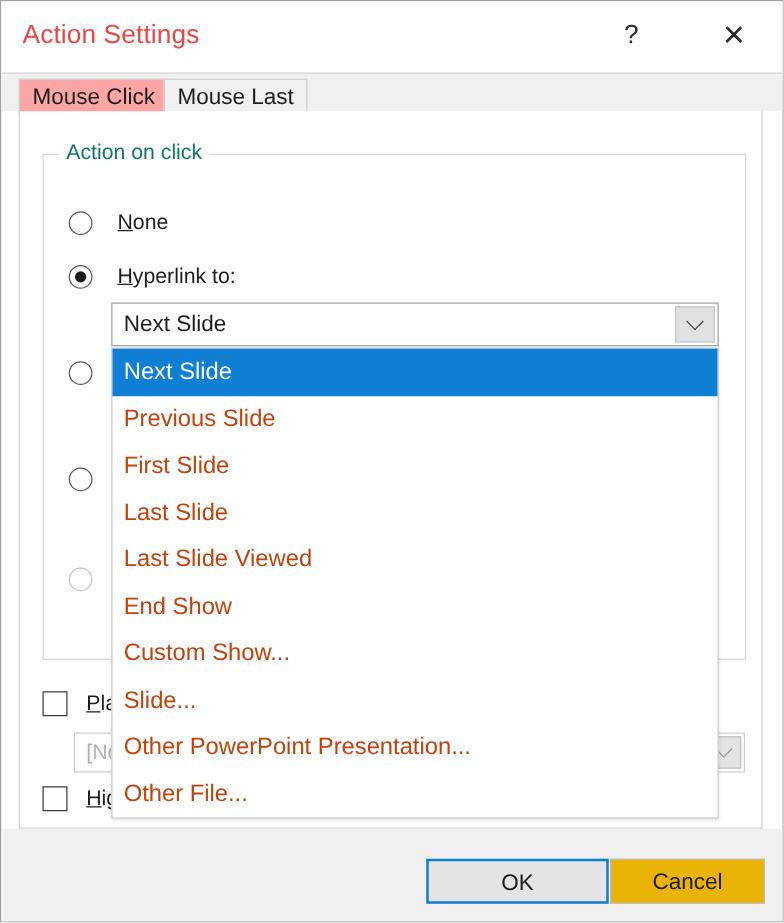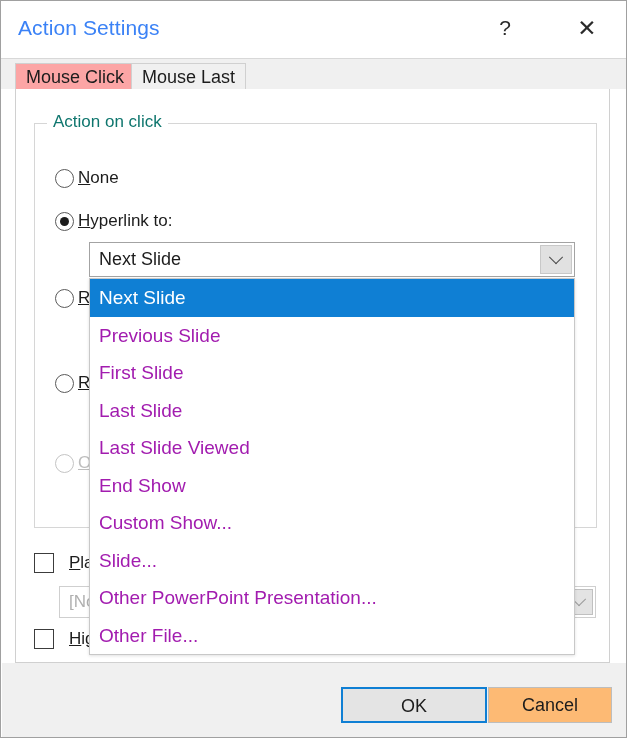--- a/index.html
+++ b/index.html
@@ -28,21 +28,21 @@
     width: 627px;
     height: 57px;
     background: #ffffff;
     box-sizing: border-box;
   }
   #title-text {
     position: absolute;
     left: 17px;
     top: 15px;
     font-size: 21px;
-    color: #3b82f6;
+    color: #ef4444;
     letter-spacing: 0.1px;
   }
   .titlebtn {
     position: absolute;
     top: 10px;
     width: 40px;
     height: 34px;
     line-height: 34px;
     text-align: center;
     color: #2b2b2b;
@@ -141,21 +141,21 @@
   .radio.checked::after {
     content: "";
     position: absolute;
     left: 4px; top: 4px;
     width: 9px; height: 9px;
     border-radius: 50%;
     background: #1c1c1c;
   }
   .radio.disabled { border-color: #c4c4c4; }
   .radio-label {
-    margin-left: 4px;
+    margin-left: 20px;
     font-size: 17px;
     color: #1c1c1c;
     white-space: nowrap;
   }
   .radio-label.disabled { color: #bdbdbd; }
   .ul { text-decoration: underline; }
 
   
   #hyperlink-combo {
     position: absolute;
@@ -210,21 +210,21 @@
     border: 1px solid #c8c8c8;
     box-sizing: border-box;
     z-index: 60;
     box-shadow: 0 1px 3px rgba(0,0,0,0.12);
   }
   .dd-item {
     height: 37.5px;
     line-height: 37.5px;
     padding-left: 9px;
     font-size: 19px;
-    color: #a21caf;
+    color: #c2410c;
     white-space: nowrap;
     cursor: default;
     box-sizing: border-box;
   }
   .dd-item.selected {
     background: #0f7fd4;
     color: #ffffff;
   }
 
   
@@ -294,21 +294,21 @@
     box-sizing: border-box;
   }
   .dlgbtn {
     position: absolute;
     top: 686px;
     height: 36px;
     line-height: 34px;
     text-align: center;
     font-size: 18px;
     color: #1c1c1c;
-    background: #fdba74;
+    background: #eab308;
     box-sizing: border-box;
     cursor: default;
   }
   #ok-button {
     left: 340px;
     width: 146px;
     border: 2px solid #0f7fd4;
     background: #e4e4e4;
   }
   #cancel-button {

